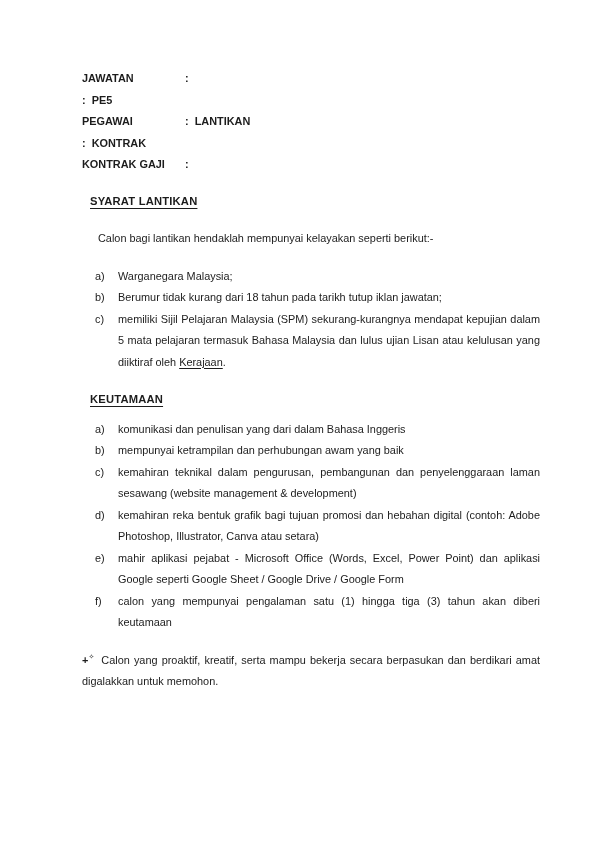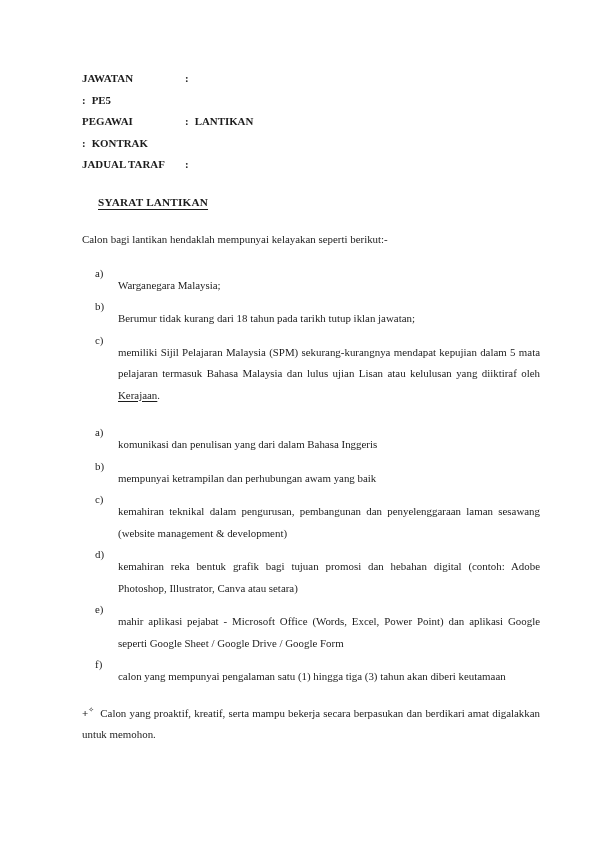--- a/index.html
+++ b/index.html
@@ -9,44 +9,43 @@
     font-family: "Liberation Sans", sans-serif;
     color: #1c1c1c;
     overflow: hidden;
   }
   .page {
     box-sizing: border-box;
     width: 600px; height: 676px;
     padding: 68px 60px 0 82px;
     font-size: 10.9px;
     line-height: 21.5px;
-    font-family: Liberation Serif, serif;
   }
   
   .hrow { display: flex; font-weight: bold; }
   .hlabel { width: 103px; flex-shrink: 0; }
   .hsep { margin-right: 6px; }
   
   .heading {
-    margin: 16px;
+    margin: 8px;
     font-size: 11.2px;
     font-weight: bold;
     text-decoration: underline;
     text-underline-offset: 2.5px;
     letter-spacing: 0.2px;
   }
   .sec-syarat { margin-top: 15px; }
   .sec-keutamaan { margin-top: 16px; }
-  .intro { margin: 0; }
+  .intro { margin: 16px; }
   
   .list { margin-top: 12px; }
   .list.tight { margin-top: 2px; }
   .li { display: flex; padding-left: 13px; }
   .marker { width: 23px; flex-shrink: 0; }
-  .litext { flex: 1; text-align: justify; margin-top: 12px; }
+  .litext { flex: 1; text-align: justify; }
   .u { text-decoration: underline; text-underline-offset: 2px; }
   
   .footnote { margin: 12px 0 0 0; text-align: justify; }
   .fn-plus { font-weight: bold; }
   .fn-star { font-size: 7px; vertical-align: 5px; margin-right: 3px; }
 </style>
 </head>
 <body>
 
 <div class="page">
@@ -63,21 +62,21 @@
     <div class="hrow">
       <span class="hlabel">PEGAWAI</span>
       <span class="hsep">:</span>
       <span class="hval">LANTIKAN</span>
     </div>
     <div class="hrow">
       <span class="hsep">:</span>
       <span class="hval">KONTRAK</span>
     </div>
     <div class="hrow">
-      <span class="hlabel">JADUAL TARAF</span>
+      <span class="hlabel">KONTRAK GAJI</span>
       <span class="hsep">:</span>
     </div>
   </section>
 
   <section class="sec-syarat">
     <h2 class="heading">SYARAT LANTIKAN</h2>
     <p class="intro">Calon bagi lantikan hendaklah mempunyai kelayakan seperti berikut:-</p>
     <div class="list">
       <div class="li">
         <span class="marker">a)</span>
@@ -88,20 +87,21 @@
         <div class="litext">Berumur tidak kurang dari 18 tahun pada tarikh tutup iklan jawatan;</div>
       </div>
       <div class="li">
         <span class="marker">c)</span>
         <div class="litext"><span>memiliki Sijil Pelajaran Malaysia (SPM) sekurang-kurangnya mendapat kepujian dalam 5 mata pelajaran termasuk Bahasa Malaysia dan lulus ujian Lisan atau kelulusan yang diiktiraf oleh </span><span class="u">Kerajaan</span><span>.</span></div>
       </div>
     </div>
   </section>
 
   <section class="sec-keutamaan">
+    <h2 class="heading">KEUTAMAAN</h2>
     <div class="list tight">
       <div class="li">
         <span class="marker">a)</span>
         <div class="litext">komunikasi dan penulisan yang dari dalam Bahasa Inggeris</div>
       </div>
       <div class="li">
         <span class="marker">b)</span>
         <div class="litext">mempunyai ketrampilan dan perhubungan awam yang baik</div>
       </div>
       <div class="li">

